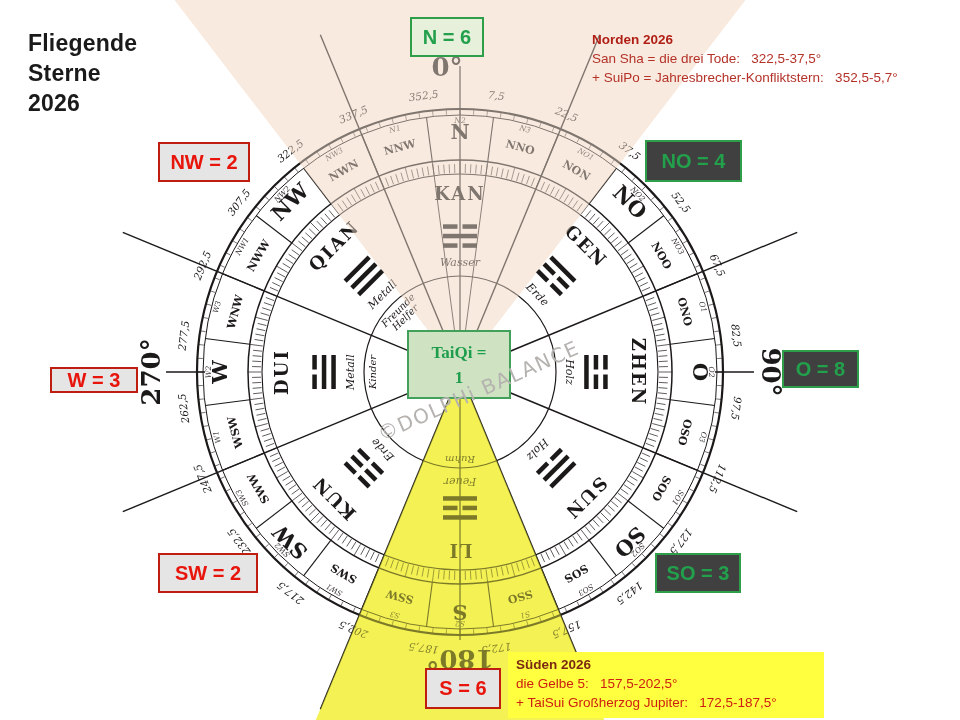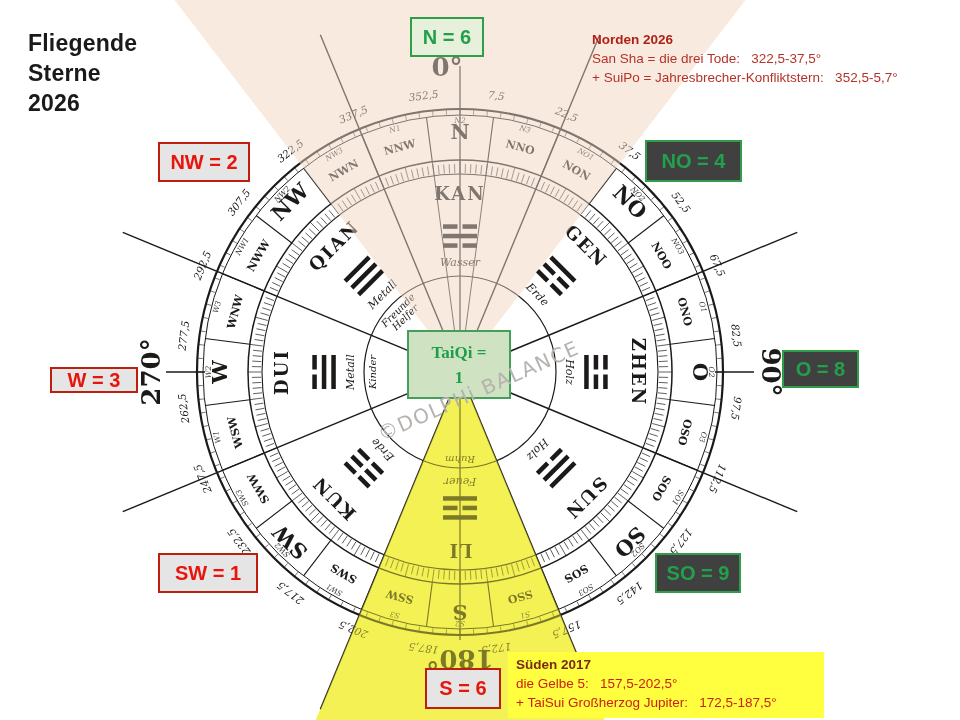--- a/index.html
+++ b/index.html
@@ -621,38 +621,38 @@
 <div class="sbox green-box top" id="box-no">
   <span>NO = 4</span>
 </div>
 <div class="sbox red-box top" id="box-w">
   <span>W = 3</span>
 </div>
 <div class="sbox green-box top" id="box-o">
   <span>O = 8</span>
 </div>
 <div class="sbox red-box top" id="box-sw">
-  <span>SW = 1</span>
+  <span>SW = 2</span>
 </div>
 <div class="sbox green-box top" id="box-so">
-  <span>SO = 9</span>
+  <span>SO = 3</span>
 </div>
 <div class="sbox red-box top" id="box-s">
   <span>S = 6</span>
 </div>
 <div class="sbox top" id="box-taiqi">
   <span>TaiQi =</span>
   <span>1</span>
 </div>
 
 <div class="note top" id="norden-note">
   <p class="nt">Norden 2026</p>
   <p>San Sha = die drei Tode:   322,5-37,5°</p>
   <p>+ SuiPo = Jahresbrecher-Konfliktstern:   352,5-5,7°</p>
 </div>
 
 <div class="note top" id="sueden-note">
-  <p class="nt">Süden 2017</p>
+  <p class="nt">Süden 2026</p>
   <p>die Gelbe 5:   157,5-202,5°</p>
   <p>+ TaiSui Großherzog Jupiter:   172,5-187,5°</p>
 </div>
 
 <div id="watermark" class="abs top">©DOLPHi BALANCE</div>
 
 </body></html>

